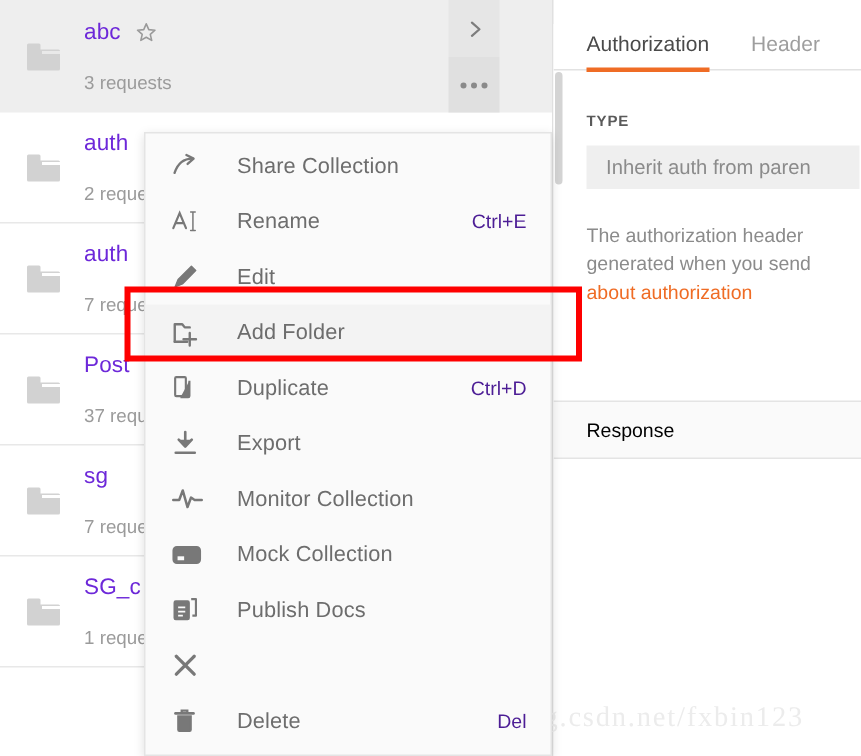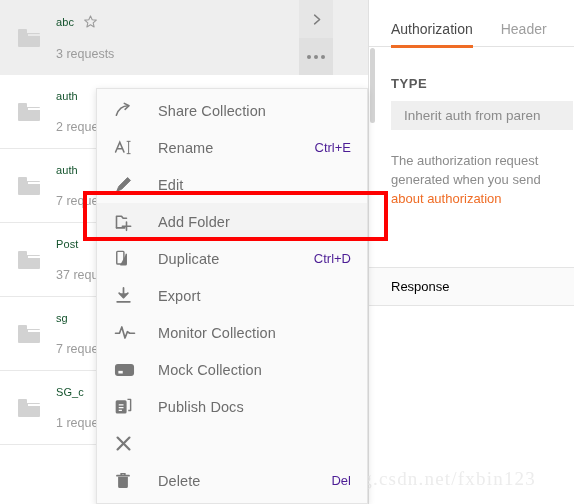--- a/index.html
+++ b/index.html
@@ -67,22 +67,22 @@
     width: 12px; height: 2px;
     background: #e9e9e9;
   }
   .coll-text { flex: 1 1 auto; min-width: 0; }
   .coll-title-line {
     display: flex;
     align-items: center;
     gap: 9px;
   }
   .coll-name {
-    font-size: 11px;
-    color: #14532d;
+    font-size: 15px;
+    color: #6d28d9;
     white-space: nowrap;
     letter-spacing: .1px;
   }
   .star-ico { width: 15px; height: 15px; display: block; }
   .coll-sub {
     font-size: 12.5px;
     color: #9b9b9b;
     margin-top: 18px;
     white-space: nowrap;
   }
@@ -137,21 +137,21 @@
     color: #9e9e9e;
     padding: 5px 0 8px 0;
     margin-right: 28px;
     white-space: nowrap;
   }
   .tab.active {
     color: #4a4a4a;
     border-bottom: 3px solid #ef6c25;
   }
   .sect-label {
-    font-size: 13px;
+    font-size: 10px;
     font-weight: bold;
     color: #5a5a5a;
     letter-spacing: .6px;
     margin: 29px 0 0 22px;
   }
   .auth-select {
     margin: 10px 0 0 22px;
     height: 29px;
     width: 182px;
     background: #efefef;
@@ -381,21 +381,21 @@
     <div class="tab">Header</div>
   </div>
 
   <div class="sect-label">TYPE</div>
 
   <div class="auth-select">
     <span>Inherit auth from paren</span>
   </div>
 
   <div class="auth-desc">
-    <span>The authorization request</span><br>
+    <span>The authorization header</span><br>
     <span>generated when you send</span><br>
     <span class="auth-link">about authorization</span>
   </div>
 
   <div class="resp-sep"></div>
   <div class="resp-bar">
     <span>Response</span>
   </div>
 </div>
 

